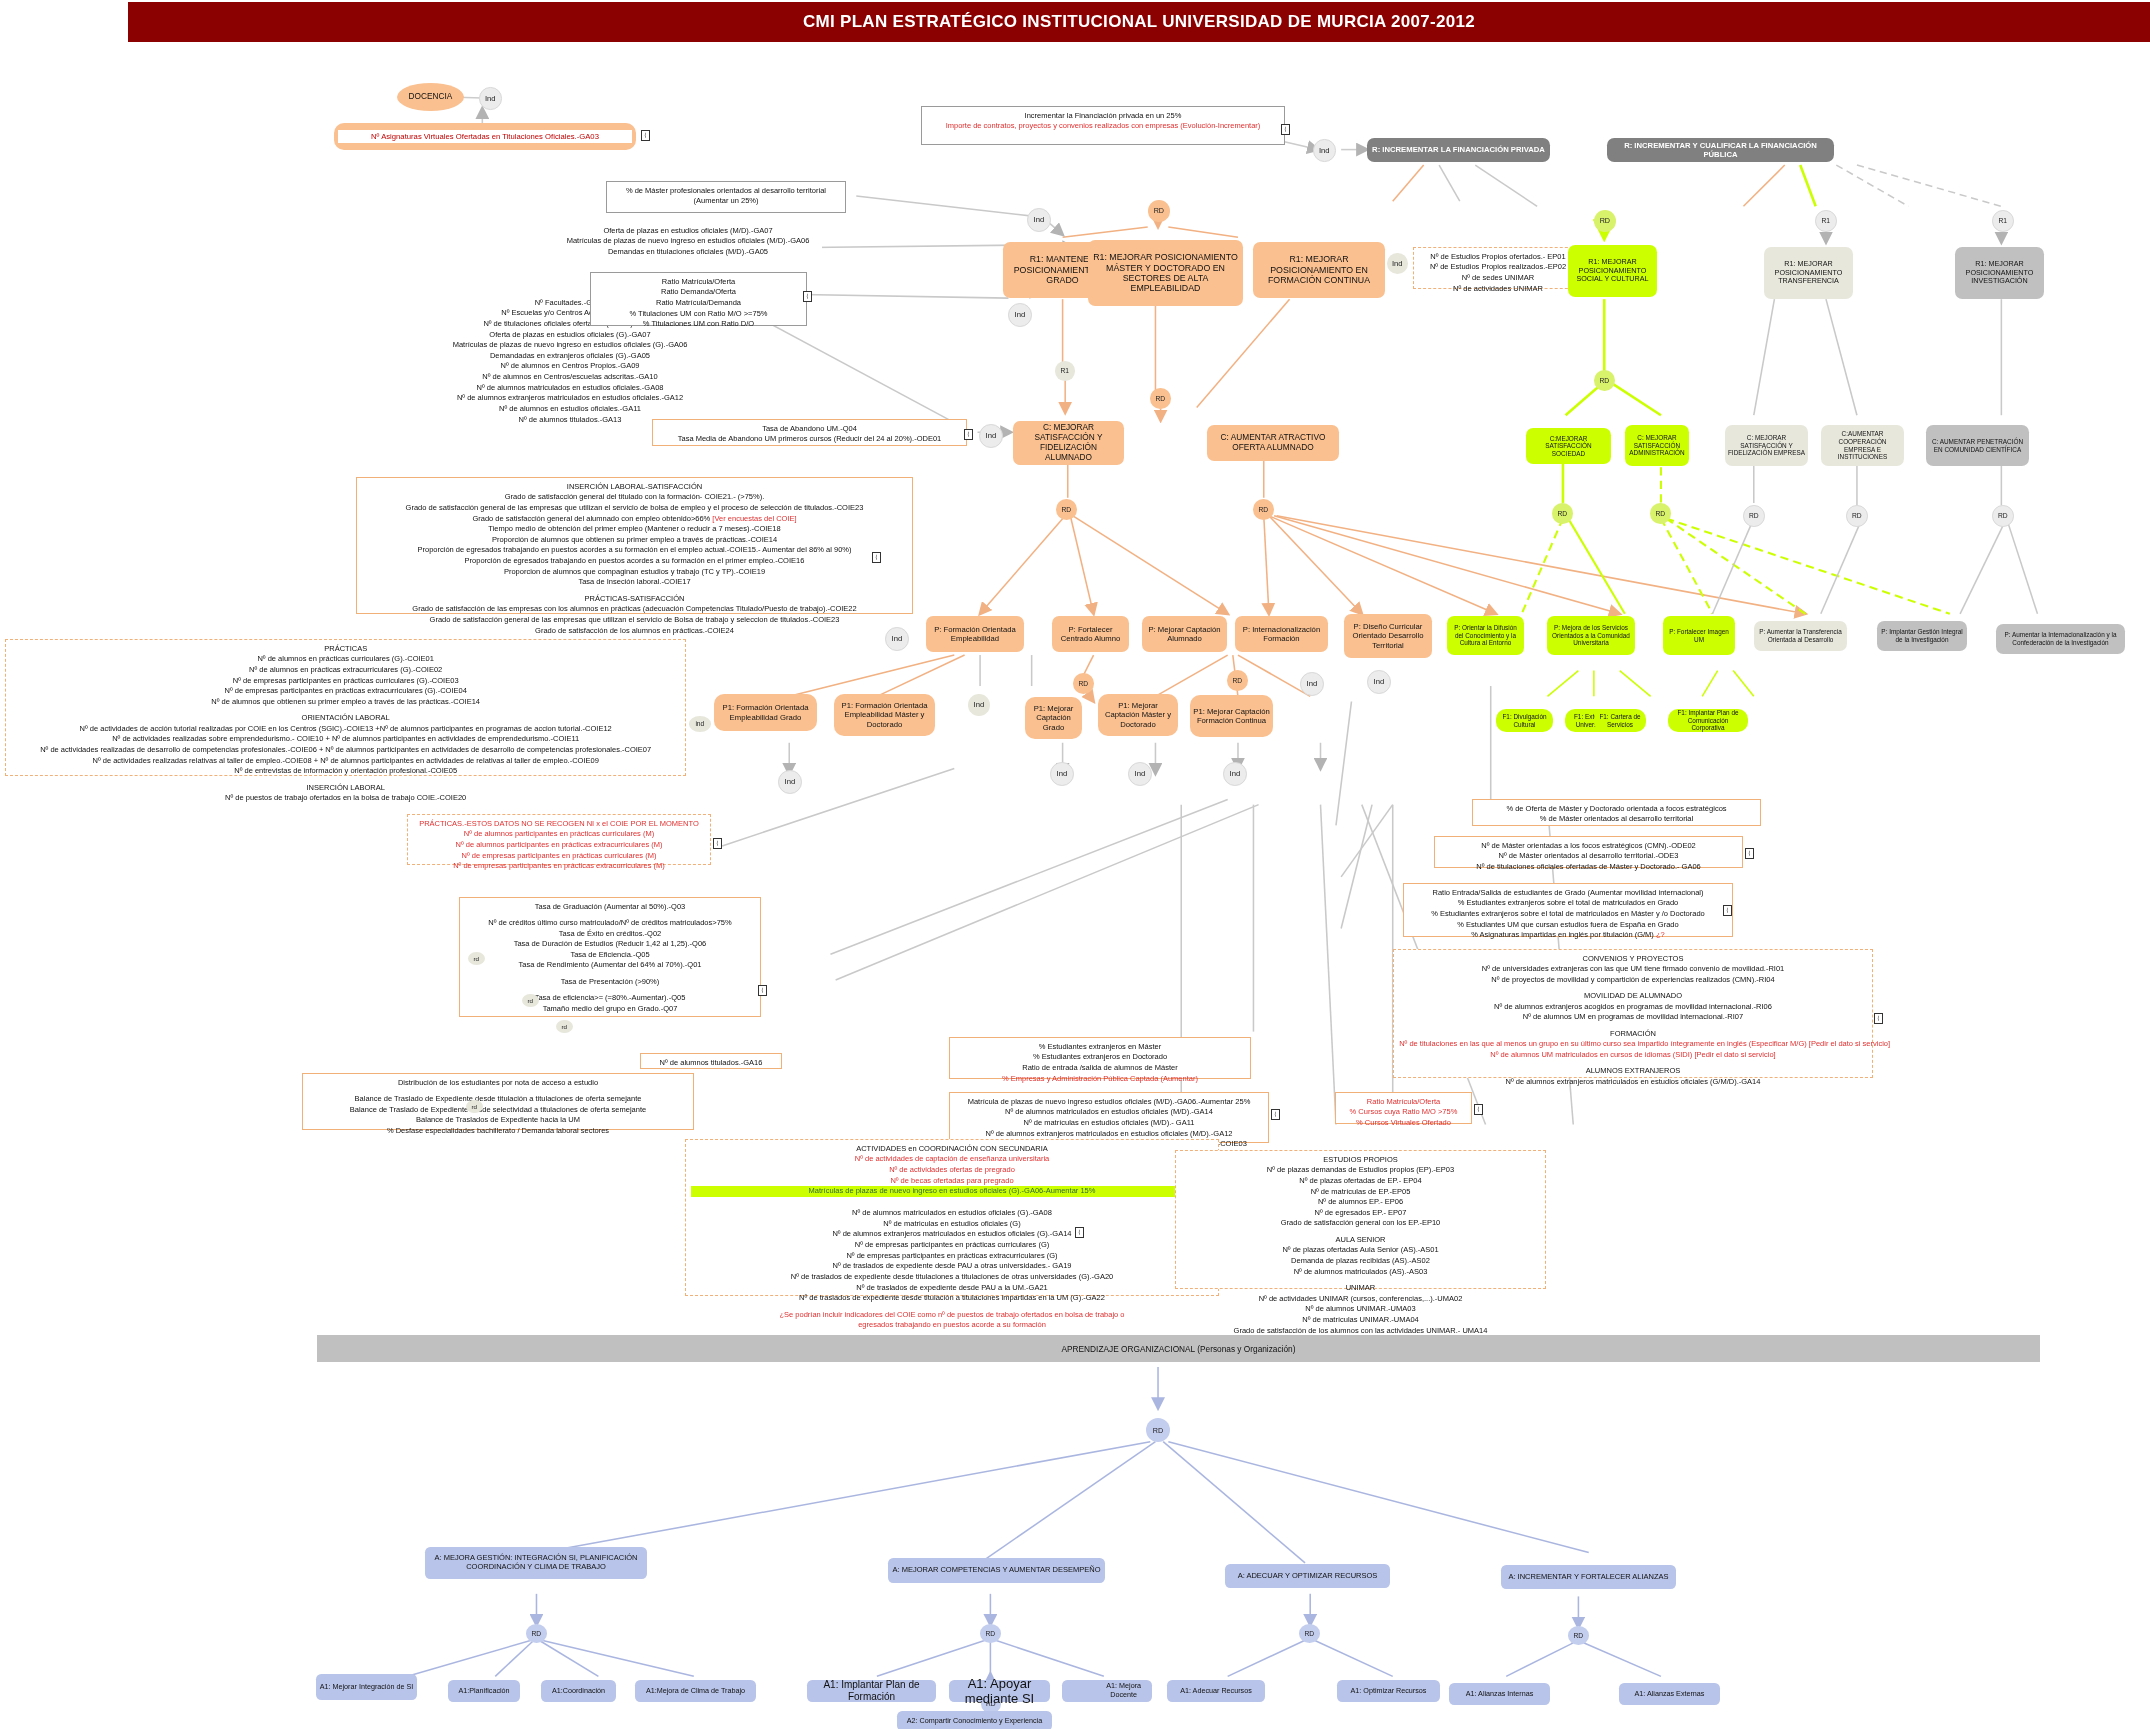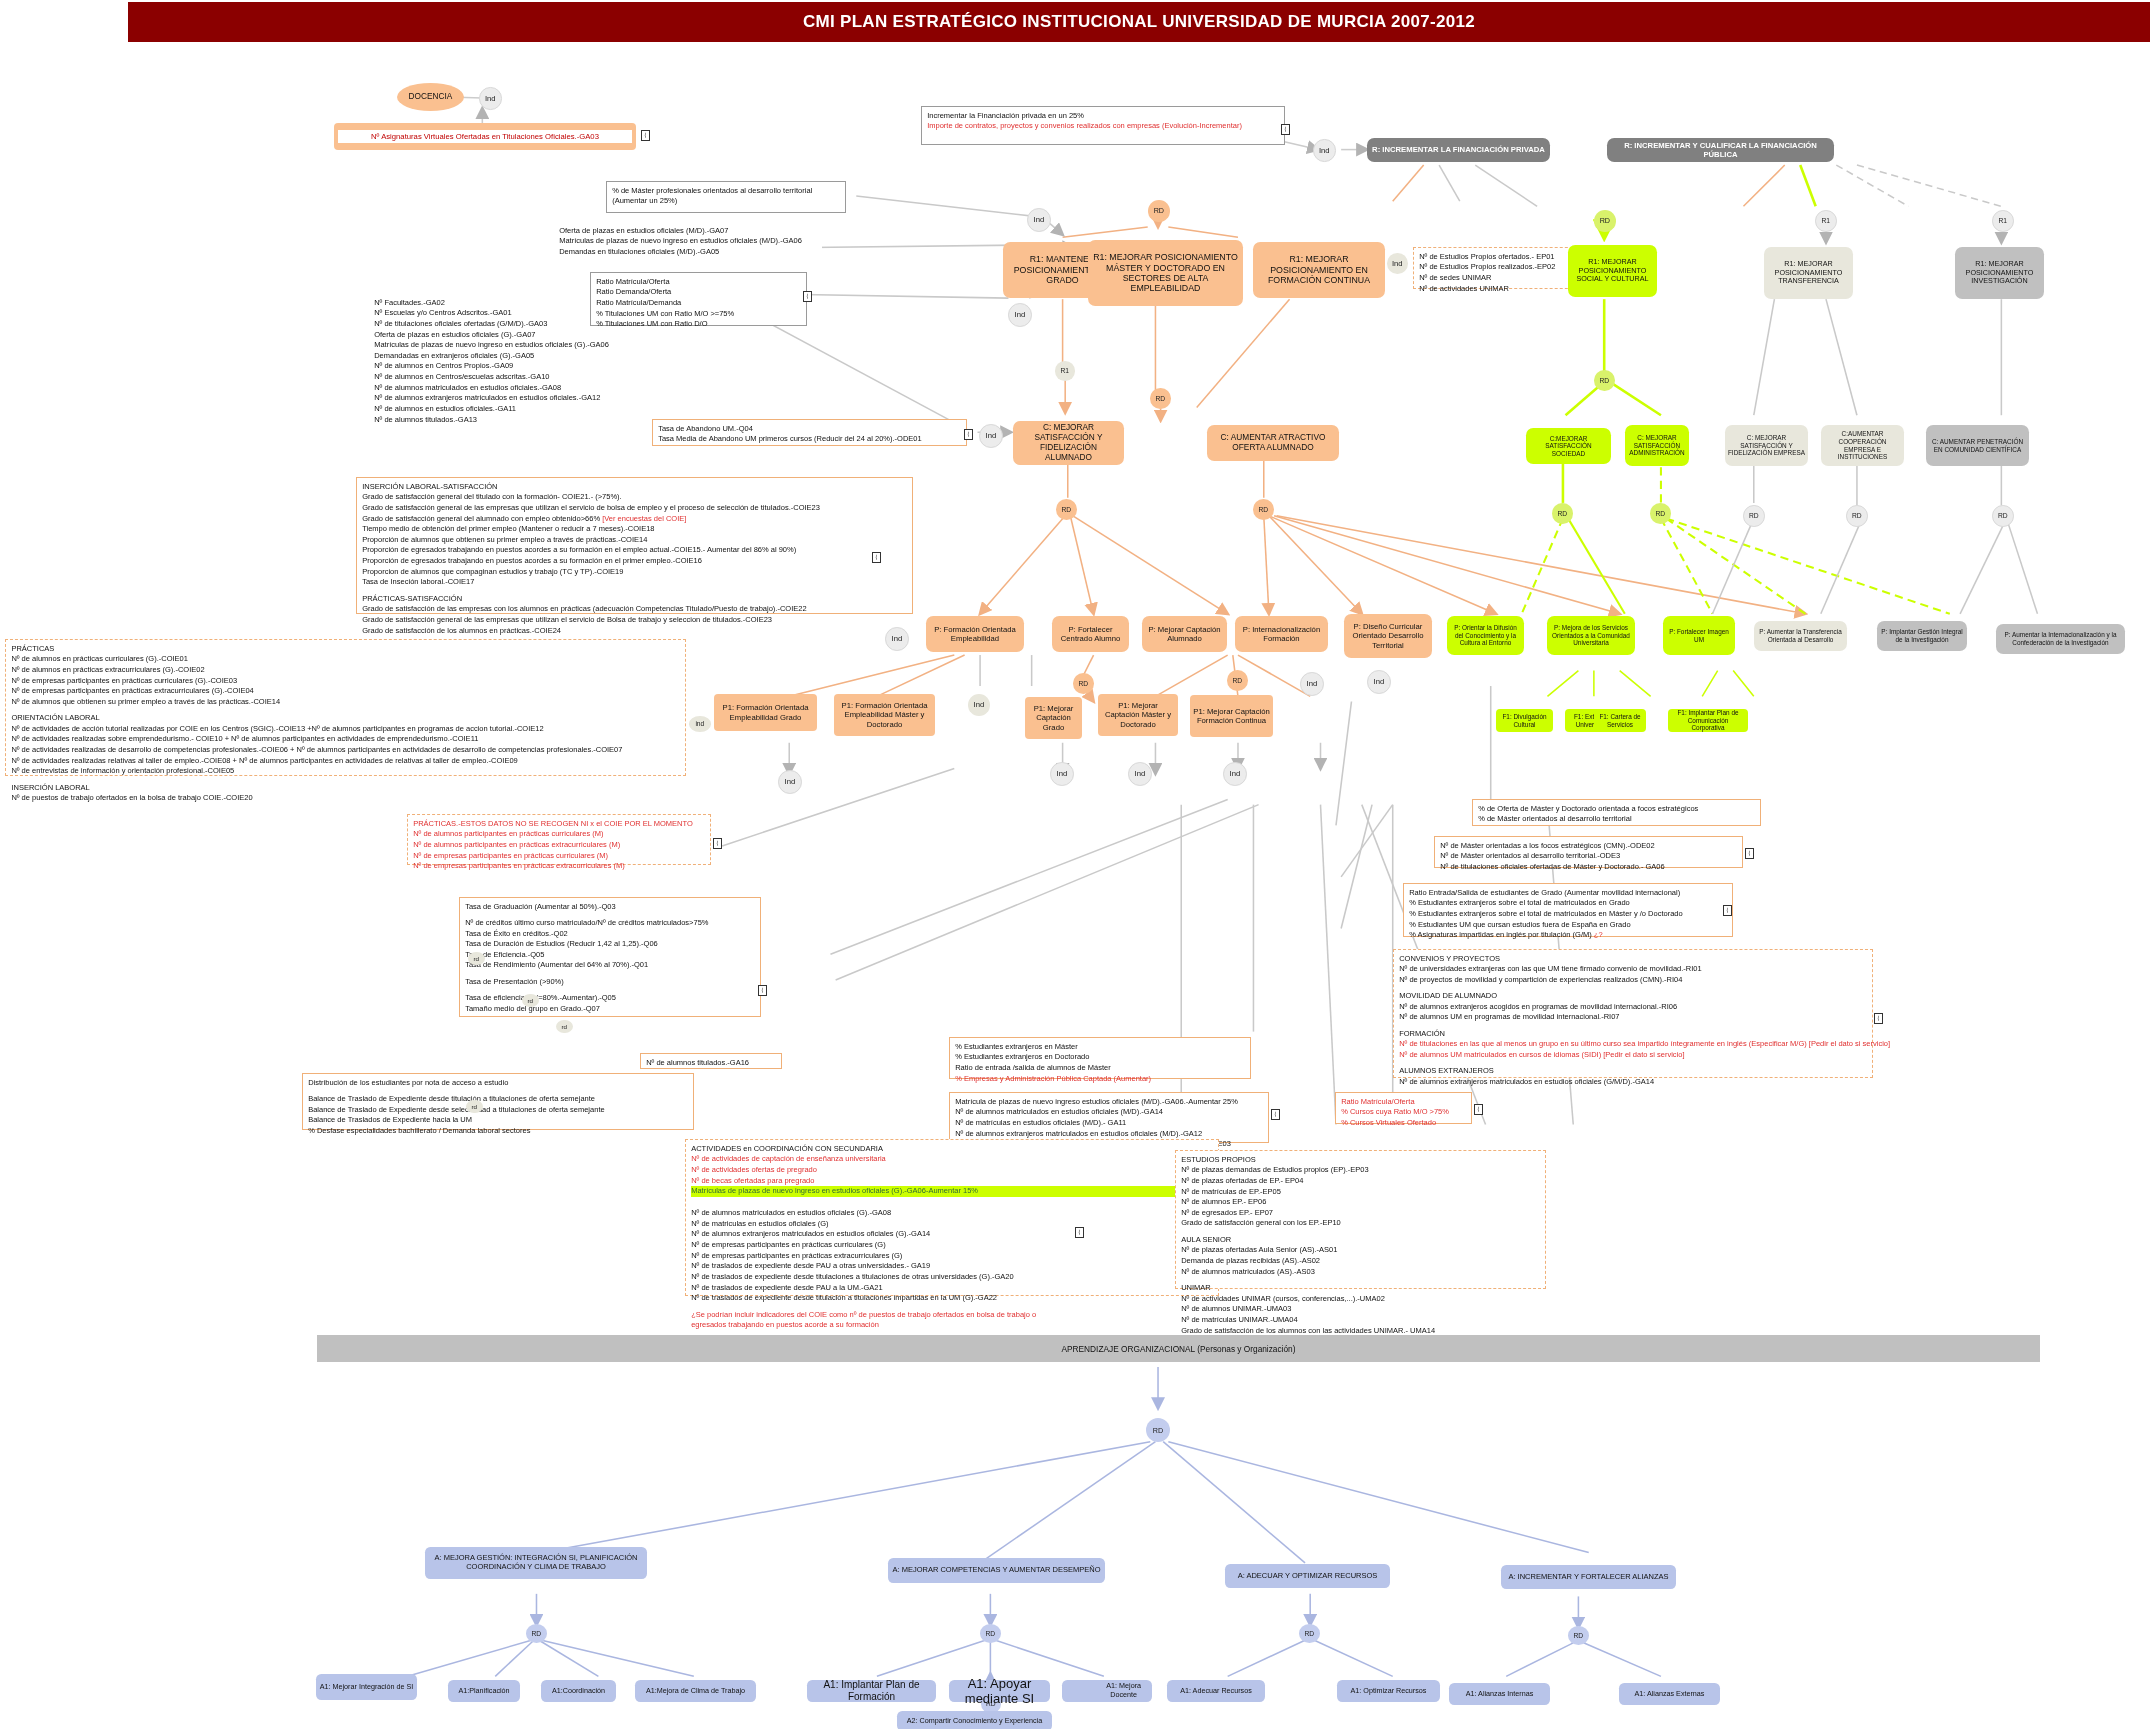--- a/index.html
+++ b/index.html
@@ -7,42 +7,42 @@
   #canvas{position:relative;width:2151px;height:1730px;background:#fff;overflow:hidden;}
   #edges{position:absolute;left:0;top:0;width:2151px;height:1730px;pointer-events:none;}
 
   .titlebar{position:absolute;left:128px;top:2.1px;width:2022px;height:40px;background:#8b0000;
     color:#fff;display:flex;align-items:center;justify-content:center;letter-spacing:0.3px;}
   .titlebar span{font-size:17px;font-weight:bold;}
 
   .node{position:absolute;box-sizing:border-box;display:flex;align-items:center;justify-content:center;
     text-align:center;line-height:1.18;color:#111;padding:1.5px 2.6px;}
   .rounded{border-radius:7.2px;}
-  .sq{border-radius:4px;}
+  .sq{border-radius:10px;}
 
   
   .orange{background:#fac090;}
   .orange-el{background:#fac090;border-radius:50%;}
   .green{background:#ccff00;}
   .beige{background:#e8e7dc;}
   .grey{background:#c0c0c0;}
   .greydark{background:#808080;color:#fff;}
   .blue{background:#b8c4e9;border-radius:5.2px;}
 
   
   .conn{position:absolute;border-radius:50%;display:flex;align-items:center;justify-content:center;
     font-size:7.7px;color:#222;}
   .conn-grey{background:#ececec;border:0.5px solid #d8d8d8;}
   .conn-orange{background:#fac090;}
   .conn-beige{background:#e8e7dc;}
   .conn-blue{background:#c3cdee;}
   .conn-green{background:#d9f26b;}
 
   
-  .panel{position:absolute;box-sizing:border-box;background:#fff;padding:3.6px 5.2px;}
+  .panel{position:absolute;box-sizing:border-box;background:#fff;padding:3.6px 5.2px;text-align:center;}
   .panel .ln{font-size:7.5px;line-height:1.42;color:#111;white-space:nowrap;}
   .panel .ln.red{color:#e03030;}
   .panel .ln.green{color:#2f6b34;}
   .panel .ln.sp{height:5.7px;}
   .solid-orange{border:1px solid #f0b078;}
   .dashed-orange{border:1px dashed #f0b078;}
   .solid-grey{border:1px solid #9a9a9a;}
   .fill-orange{background:#fac090;padding:4.1px;}
   .fill-orange .inner{background:#fff;padding:2.1px 4.1px;}
 

